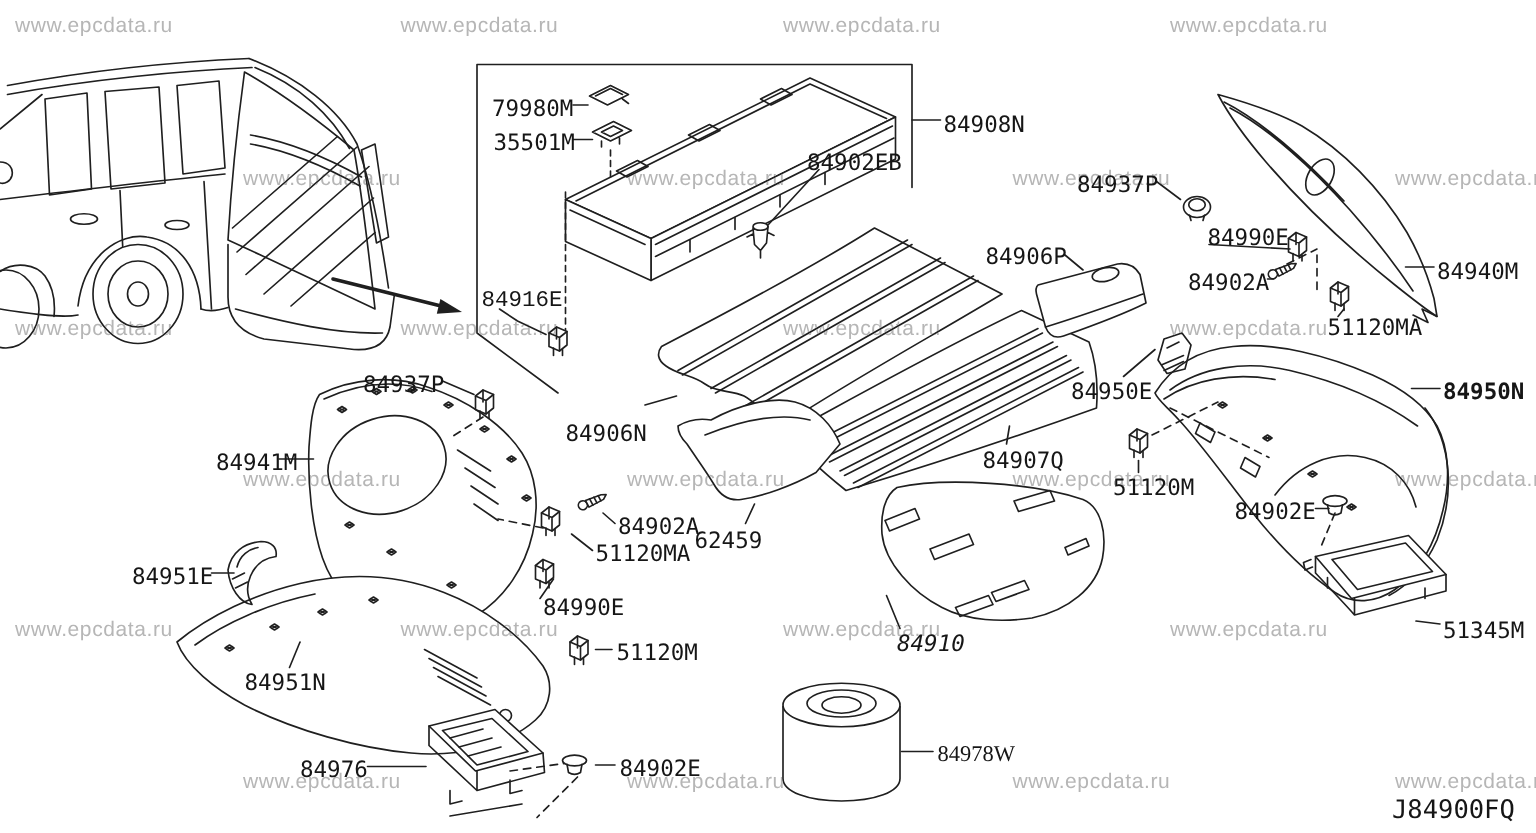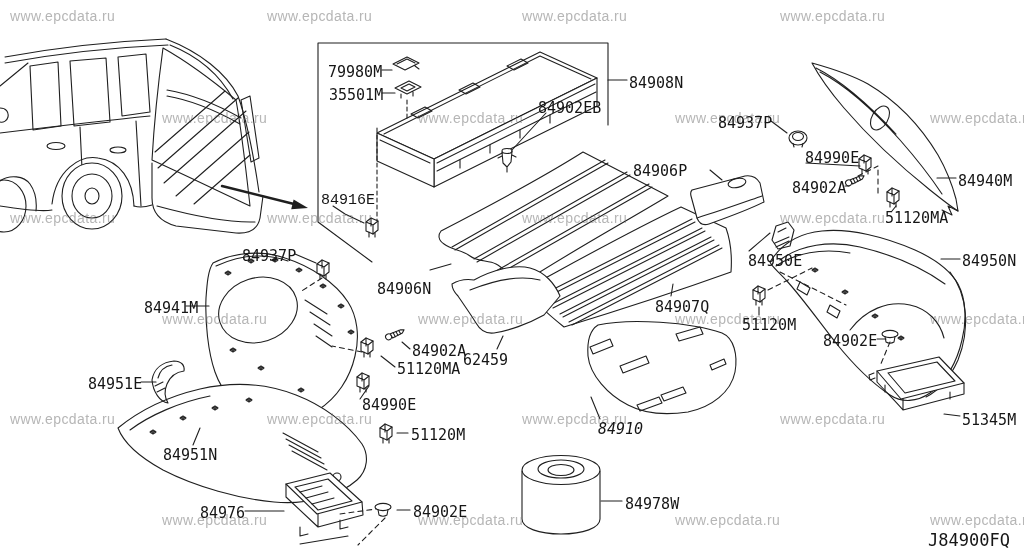--- a/index.html
+++ b/index.html
@@ -290,29 +290,29 @@
       <span class="plabel" style="left: 88px; top: 375px;">84951E</span>
       <span class="plabel" style="left: 163px; top: 446px;">84951N</span>
       <span class="plabel" style="left: 200px; top: 504px;">84976</span>
       <span class="plabel" style="left: 413px; top: 503px;">84902E</span>
       <span class="plabel" style="left: 412px; top: 342px;">84902A</span>
       <span class="plabel" style="left: 397px; top: 360px;">51120MA</span>
       <span class="plabel" style="left: 362px; top: 396px;">84990E</span>
       <span class="plabel" style="left: 411px; top: 426px;">51120M</span>
       <span class="plabel" style="left: 463px; top: 351px;">62459</span>
       <span class="plabel" style="left: 598px; top: 420px; font-style: italic;">84910</span>
-      <span class="plabel" style="left: 625px; top: 495px;">84978W</span>
+      <span class="plabel" style="left: 625px; top: 495px; font-family: Liberation Serif, serif;">84978W</span>
       <span class="plabel" style="left: 655px; top: 298px;">84907Q</span>
-      <span class="plabel" style="left: 633px; top: 162px;">84906P</span>
+      <span class="plabel" style="left: 657px; top: 162px;">84906P</span>
       <span class="plabel" style="left: 718px; top: 114px;">84937P</span>
       <span class="plabel" style="left: 805px; top: 149px;">84990E</span>
       <span class="plabel" style="left: 792px; top: 179px;">84902A</span>
       <span class="plabel" style="left: 885px; top: 209px;">51120MA</span>
       <span class="plabel" style="left: 958px; top: 172px;">84940M</span>
-      <span class="plabel" style="left: 748px; top: 252px;">84950E</span>
+      <span class="plabel" style="left: 714px; top: 252px;">84950E</span>
       <span class="plabel" style="left: 742px; top: 316px;">51120M</span>
-      <span class="plabel" style="left: 962px; top: 252px;">84950N</span>
+      <span class="plabel" style="left: 962px; top: 252px; font-weight: bold;">84950N</span>
       <span class="plabel" style="left: 823px; top: 332px;">84902E</span>
       <span class="plabel" style="left: 962px; top: 411px;">51345M</span>
     </div>
 <div id="diagram-code">J84900FQ</div>
 
 </div>
 
 </body></html>

